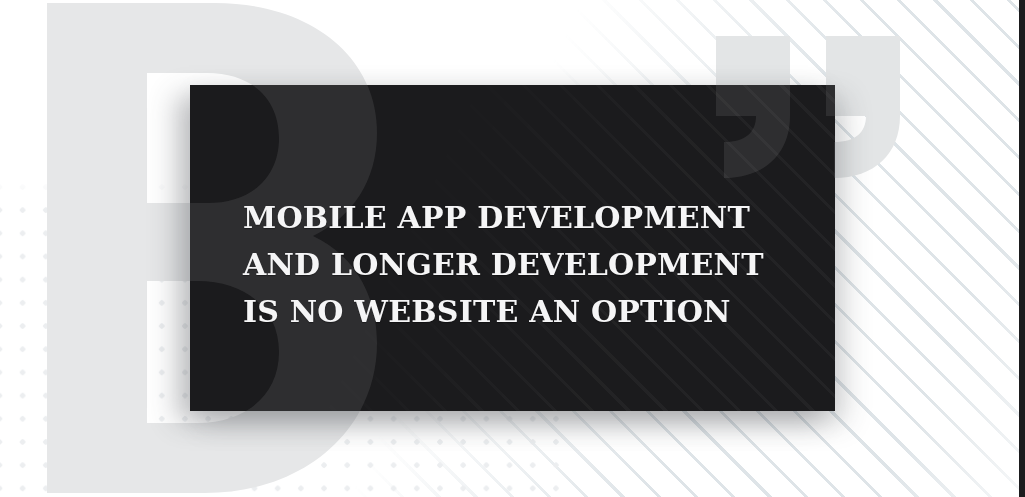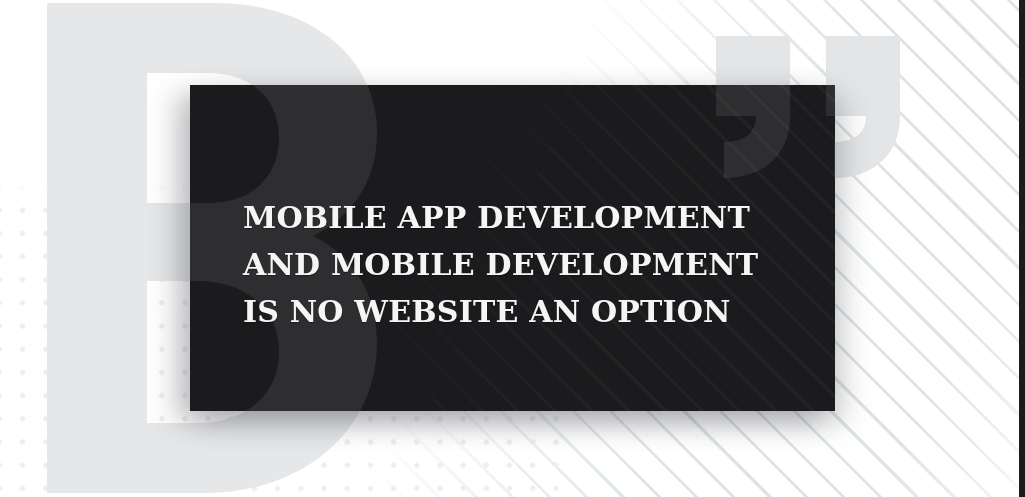--- a/index.html
+++ b/index.html
@@ -217,21 +217,21 @@
       <div class="bigquote">
         <svg viewBox="0 0 195 160" xmlns="http://www.w3.org/2000/svg" aria-hidden="true">
           <path fill="currentColor" d="M4,6 H78 V86 C78,124 52,148 12,148 V112 C34,112 44,102 44,86 H4 Z"></path>
           <path fill="currentColor" d="M114,6 H188 V86 C188,124 162,148 122,148 V112 C144,112 154,102 154,86 H114 Z"></path>
         </svg>
       </div>
     </div>
 
     <div class="quote-block">
       <span class="quote-line">MOBILE APP DEVELOPMENT</span>
-      <span class="quote-line">AND MOBILE DEVELOPMENT</span>
+      <span class="quote-line">AND LONGER DEVELOPMENT</span>
       <span class="quote-line">IS NO WEBSITE AN OPTION</span>
     </div>
 
   </div>
 
   <div class="right-edge"></div>
 
 </div>
 
 </body></html>

